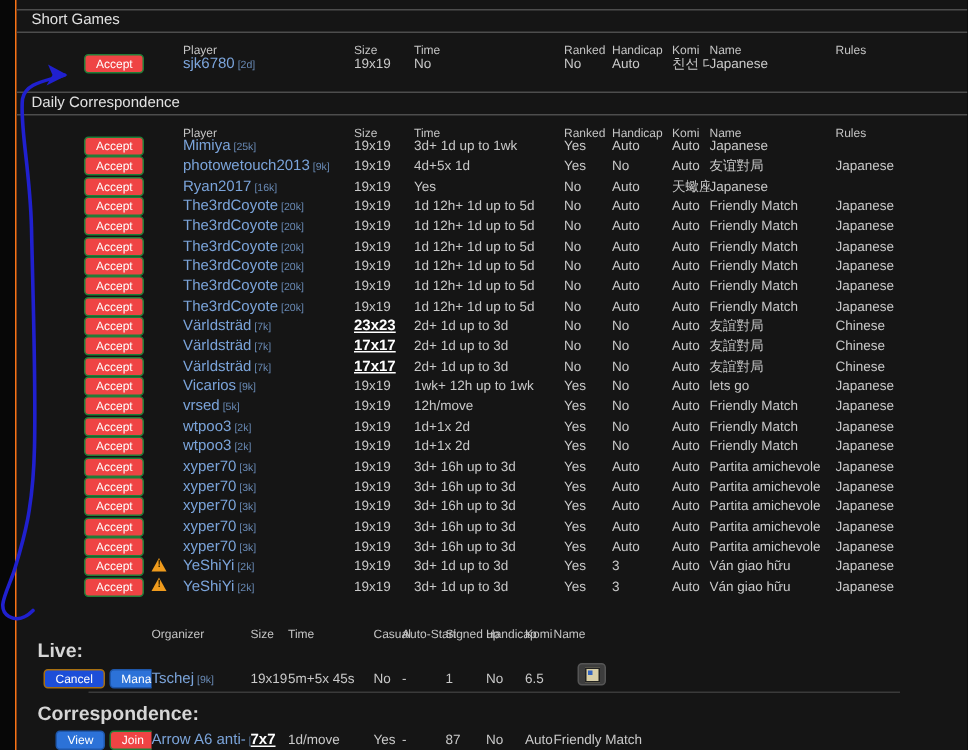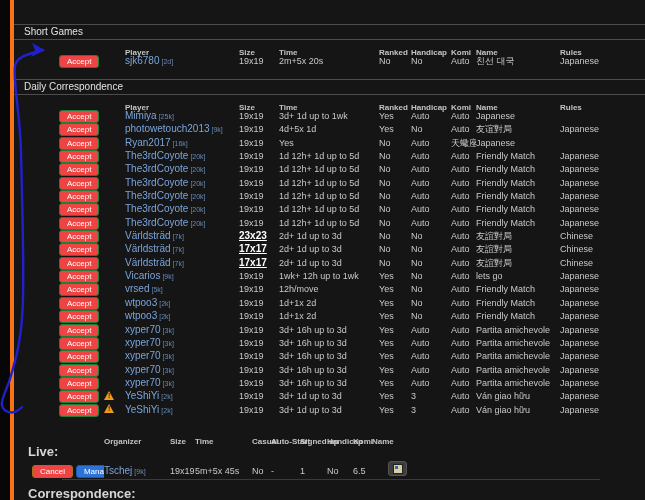--- a/index.html
+++ b/index.html
@@ -2,45 +2,45 @@
 <html><head>
 <meta charset="utf-8">
 <style>
   html,body{margin:0;padding:0;}
   body{
     width:645px;height:500px;overflow:hidden;background:#070707;
     font-family:"Liberation Sans", sans-serif;position:relative;
   }
   .content{
     position:absolute;left:10px;top:0;right:0;bottom:0;
-    background:#151515;border-left:4px solid #f97316;
-    padding-top:24px;box-sizing:border-box;
+    background:#151515;border-left:1px solid #f97316;
+    padding-top:6px;box-sizing:border-box;
   }
   .sec-title{
     border-top:1px solid #4d4d4d;border-bottom:1px solid #4d4d4d;
     color:#e2e2e2;font-size:10px;padding:2px 0 2px 10px;height:10px;line-height:10px;
   }
   .grid{display:grid;align-items:center;}
   .main-grid{grid-template-columns:111px 114px 40px 100px 32px 40px 25px 84px 87px;}
   .rengo-grid{grid-template-columns:90px 66px 25px 57px 19px 29px 27px 26px 19px 230px 45px;}
   .g-head{height:11px;margin-top:1px;}
-  .g-head span{font-size:8px;font-weight:bold;color:#c4c4c4;white-space:nowrap;}
+  .g-head span{font-size:8px;font-weight:normal;color:#c4c4c4;white-space:nowrap;}
   .g-row{height:13.35px;}
   .g-row > div{white-space:nowrap;overflow:hidden;}
   .cell{font-size:9px;color:#c9c9c9;}
   .link{font-size:10px;color:#7ba4da;cursor:pointer;}
   .rank{font-size:7px;color:#6889b4;margin-left:2px;}
   .bsize{font-weight:bold;color:#ffffff;font-size:10px;text-decoration:underline;}
   .btn{
     display:inline-block;border-radius:3px;color:#fff;font-size:8px;
     padding:1px 7px;line-height:9px;cursor:pointer;text-align:center;
     font-family:"Liberation Sans", sans-serif;border:1px solid rgba(0,0,0,.35);
   }
   .btn-green{background:#ef4444;border-color:#1f7e38;}
-  .btn-orange{background:#ef4444;border-color:#a76f10;}
+  .btn-orange{background:#1d4ed8;border-color:#a76f10;}
   .btn-blue{background:#2c72d8;border-color:#1f57aa;}
   .action-main{padding-left:45px;}
   .warn{
     display:inline-block;position:relative;width:0;height:0;margin-left:5px;
     border-left:5px solid transparent;border-right:5px solid transparent;
     border-bottom:9px solid #ef9b1d;vertical-align:middle;
   }
   .warn::after{
     content:"!";position:absolute;left:-1.5px;top:1px;color:#3a2703;
     font-size:7px;font-weight:bold;line-height:8px;
@@ -77,21 +77,20 @@
           <div><span>Ranked</span></div>
           <div><span>Handicap</span></div>
           <div><span>Komi</span></div>
           <div><span>Name</span></div>
           <div><span>Rules</span></div>
         </div>
         <div class="grid main-grid g-row">
           <div class="action-main"><span class="btn btn-green">Accept</span></div>
           <div><span><span class="link">sjk6780</span><span class="rank">[2d]</span></span></div>
           <div><span class="cell">19x19</span></div>
-          <div><span class="cell">2m+5x 20s</span></div>
           <div><span class="cell">No</span></div>
           <div><span class="cell">No</span></div>
           <div><span class="cell">Auto</span></div>
           <div><span class="cell">친선 대국</span></div>
           <div><span class="cell">Japanese</span></div>
         </div>
       </div>
     <div class="sg-gap"></div>
   </section>
 

